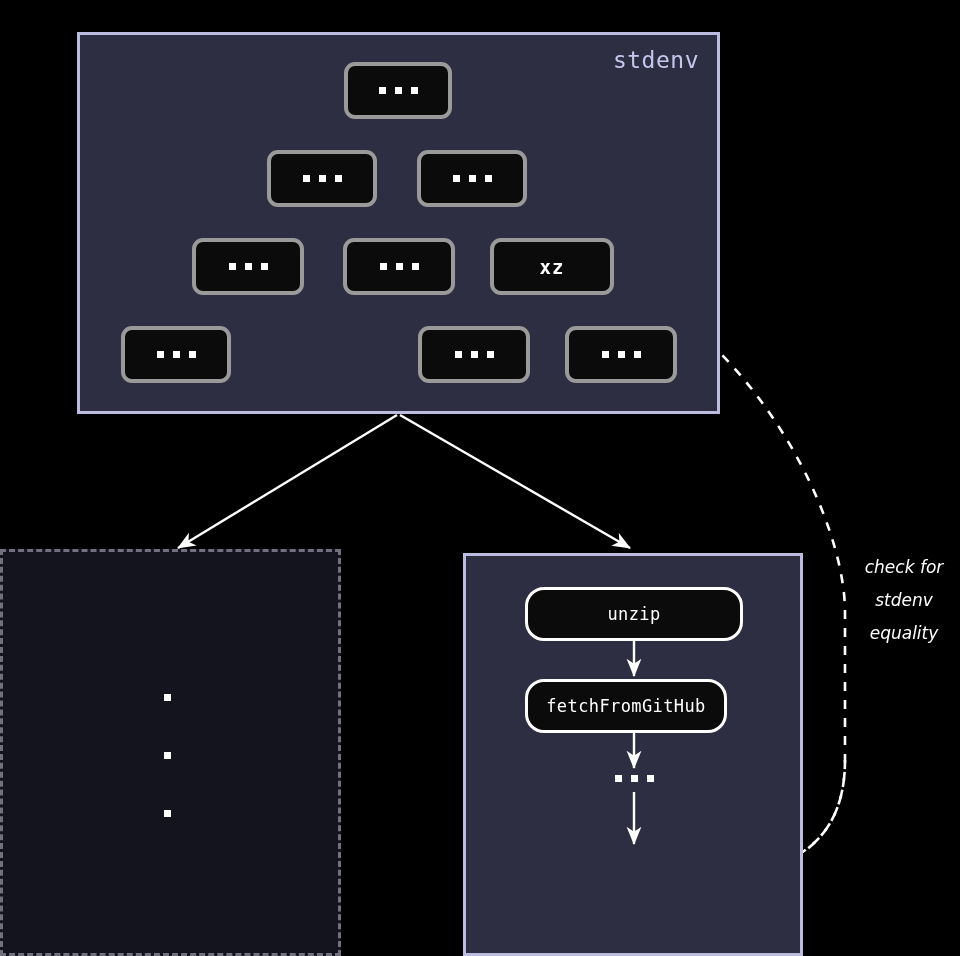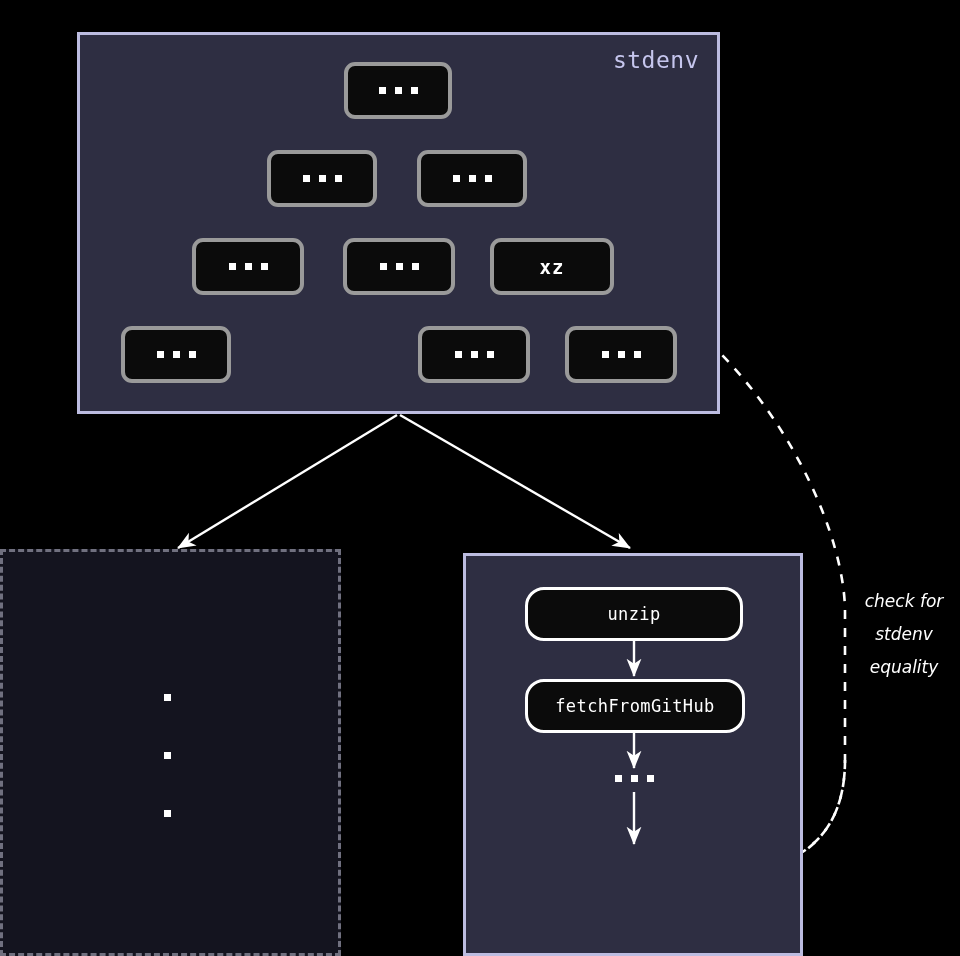--- a/index.html
+++ b/index.html
@@ -120,21 +120,20 @@
   
   .annot {
     position: absolute;
     color: #ffffff;
     font-family: "DejaVu Sans", "Liberation Sans", sans-serif;
     font-style: italic;
     font-size: 17px;
     line-height: 33px;
     text-align: center;
     white-space: nowrap;
-    margin-top: 34px;
   }
 </style>
 </head>
 <body>
 
 <div id="stage">
 
   <svg id="edges" viewBox="0 0 960 956" width="960" height="956">
     <defs>
       <marker id="arrow" markerWidth="9" markerHeight="9" refX="7.2" refY="3.2" orient="auto" markerUnits="strokeWidth">
@@ -240,21 +239,21 @@
       <i></i>
       <i></i>
       <i></i>
     </div>
 
   <div class="panel panel-right"></div>
 
   <div class="node white" style="left:525px; top:587px; width:218px; height:54px;">
     <span>unzip</span>
   </div>
-  <div class="node white" style="left:525px; top:679px; width:220px; height:54px;">
+  <div class="node white" style="left:525px; top:679px; width:202px; height:54px;">
     <span>fetchFromGitHub</span>
   </div>
   <div style="position:absolute; left:609px; top:775px; width:50px; display:flex; justify-content:center;">
     <span class="hdots">
         <i></i>
         <i></i>
         <i></i>
       </span>
   </div>
 

